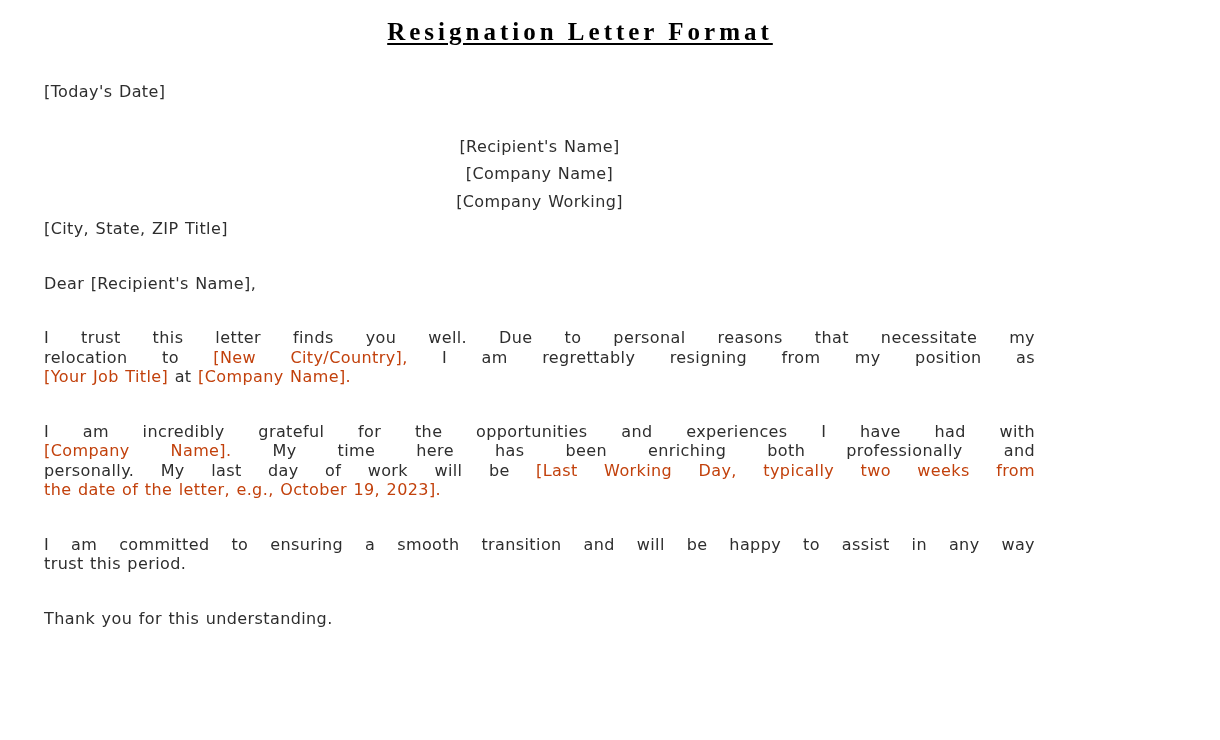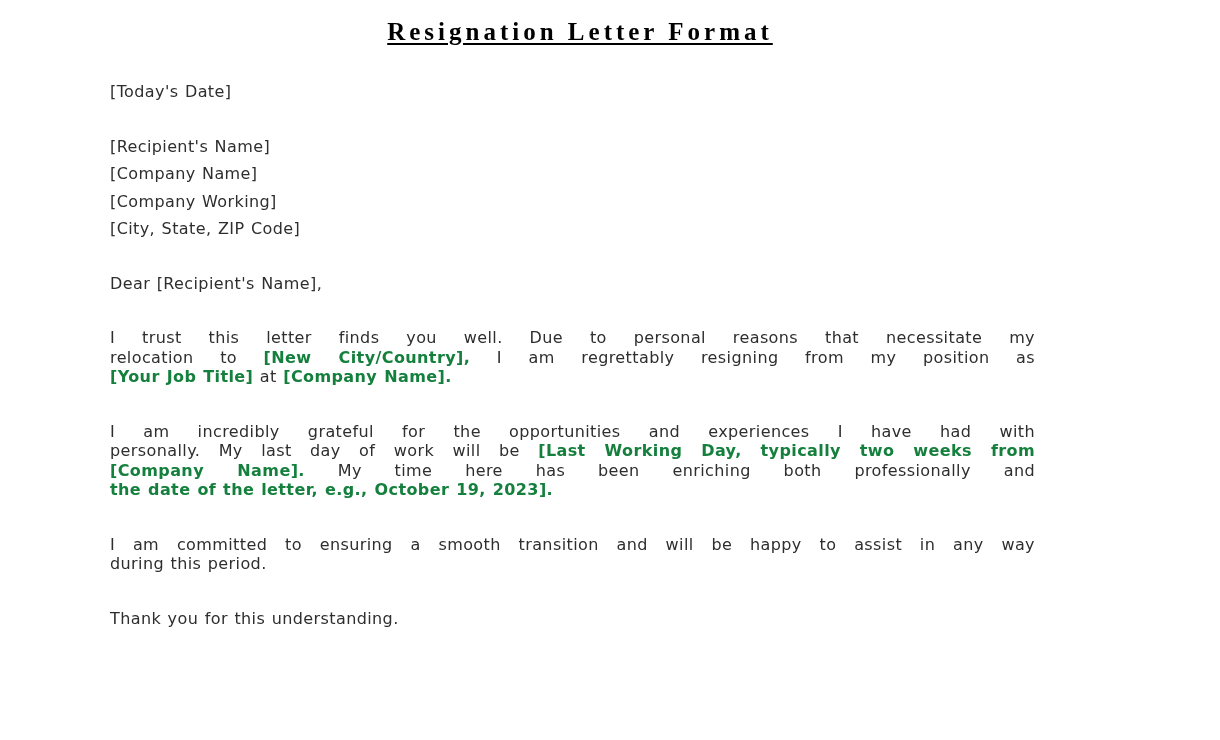--- a/index.html
+++ b/index.html
@@ -24,39 +24,39 @@
     font-size: 25px;
     line-height: 30px;
     letter-spacing: 4px;
     color: #000000;
     text-decoration: underline;
     text-decoration-thickness: 2px;
     text-underline-offset: 3px;
   }
   .letter-body {
     margin-top: 35px;
-    padding-left: 110px;
+    padding-left: 44px;
     padding-right: 125px; 
   }
   .block { }
-  .mb-s { margin-bottom: 8px; }
+  .mb-s { margin-bottom: 8px; text-align: center; }
   .mb-l { margin-bottom: 35px; }
   .line {
     font-size: 16px;
     line-height: 19.5px;
     letter-spacing: 0.4px;
     word-spacing: 1px;
   }
   .just {
     text-align: justify;
     text-align-last: justify;
   }
   .run-b {
-    font-weight: 700;
-    color: #15803d;
+    font-weight: 400;
+    color: #c2410c;
   }
 </style>
 </head>
 <body>
 
 <div class="page">
   <div class="doc-title">Resignation Letter Format</div>
   <div class="letter-body">
       <div class="block mb-l">
         <div class="line"><span>[Today's Date]</span></div>
@@ -64,37 +64,37 @@
       <div class="block mb-s">
         <div class="line"><span>[Recipient's Name]</span></div>
       </div>
       <div class="block mb-s">
         <div class="line"><span>[Company Name]</span></div>
       </div>
       <div class="block mb-s">
         <div class="line"><span>[Company Working]</span></div>
       </div>
       <div class="block mb-l">
-        <div class="line"><span>[City, State, ZIP Code]</span></div>
+        <div class="line"><span>[City, State, ZIP Title]</span></div>
       </div>
       <div class="block mb-l">
         <div class="line"><span>Dear [Recipient's Name],</span></div>
       </div>
       <div class="block mb-l">
         <div class="line just"><span>I trust this letter finds you well. Due to personal reasons that necessitate my</span></div>
         <div class="line just"><span>relocation to </span><span class="run-b">[New City/Country],</span><span> I am regrettably resigning from my position as</span></div>
         <div class="line"><span class="run-b">[Your Job Title]</span><span> at </span><span class="run-b">[Company Name].</span></div>
       </div>
       <div class="block mb-l">
         <div class="line just"><span>I am incredibly grateful for the opportunities and experiences I have had with</span></div>
+        <div class="line just"><span class="run-b">[Company Name].</span><span> My time here has been enriching both professionally and</span></div>
         <div class="line just"><span>personally. My last day of work will be </span><span class="run-b">[Last Working Day, typically two weeks from</span></div>
-        <div class="line just"><span class="run-b">[Company Name].</span><span> My time here has been enriching both professionally and</span></div>
         <div class="line"><span class="run-b">the date of the letter, e.g., October 19, 2023].</span></div>
       </div>
       <div class="block mb-l">
         <div class="line just"><span>I am committed to ensuring a smooth transition and will be happy to assist in any way</span></div>
-        <div class="line"><span>during this period.</span></div>
+        <div class="line"><span>trust this period.</span></div>
       </div>
       <div class="block mb-l">
         <div class="line"><span>Thank you for this understanding.</span></div>
       </div>
     </div>
 </div>
 
 </body></html>

